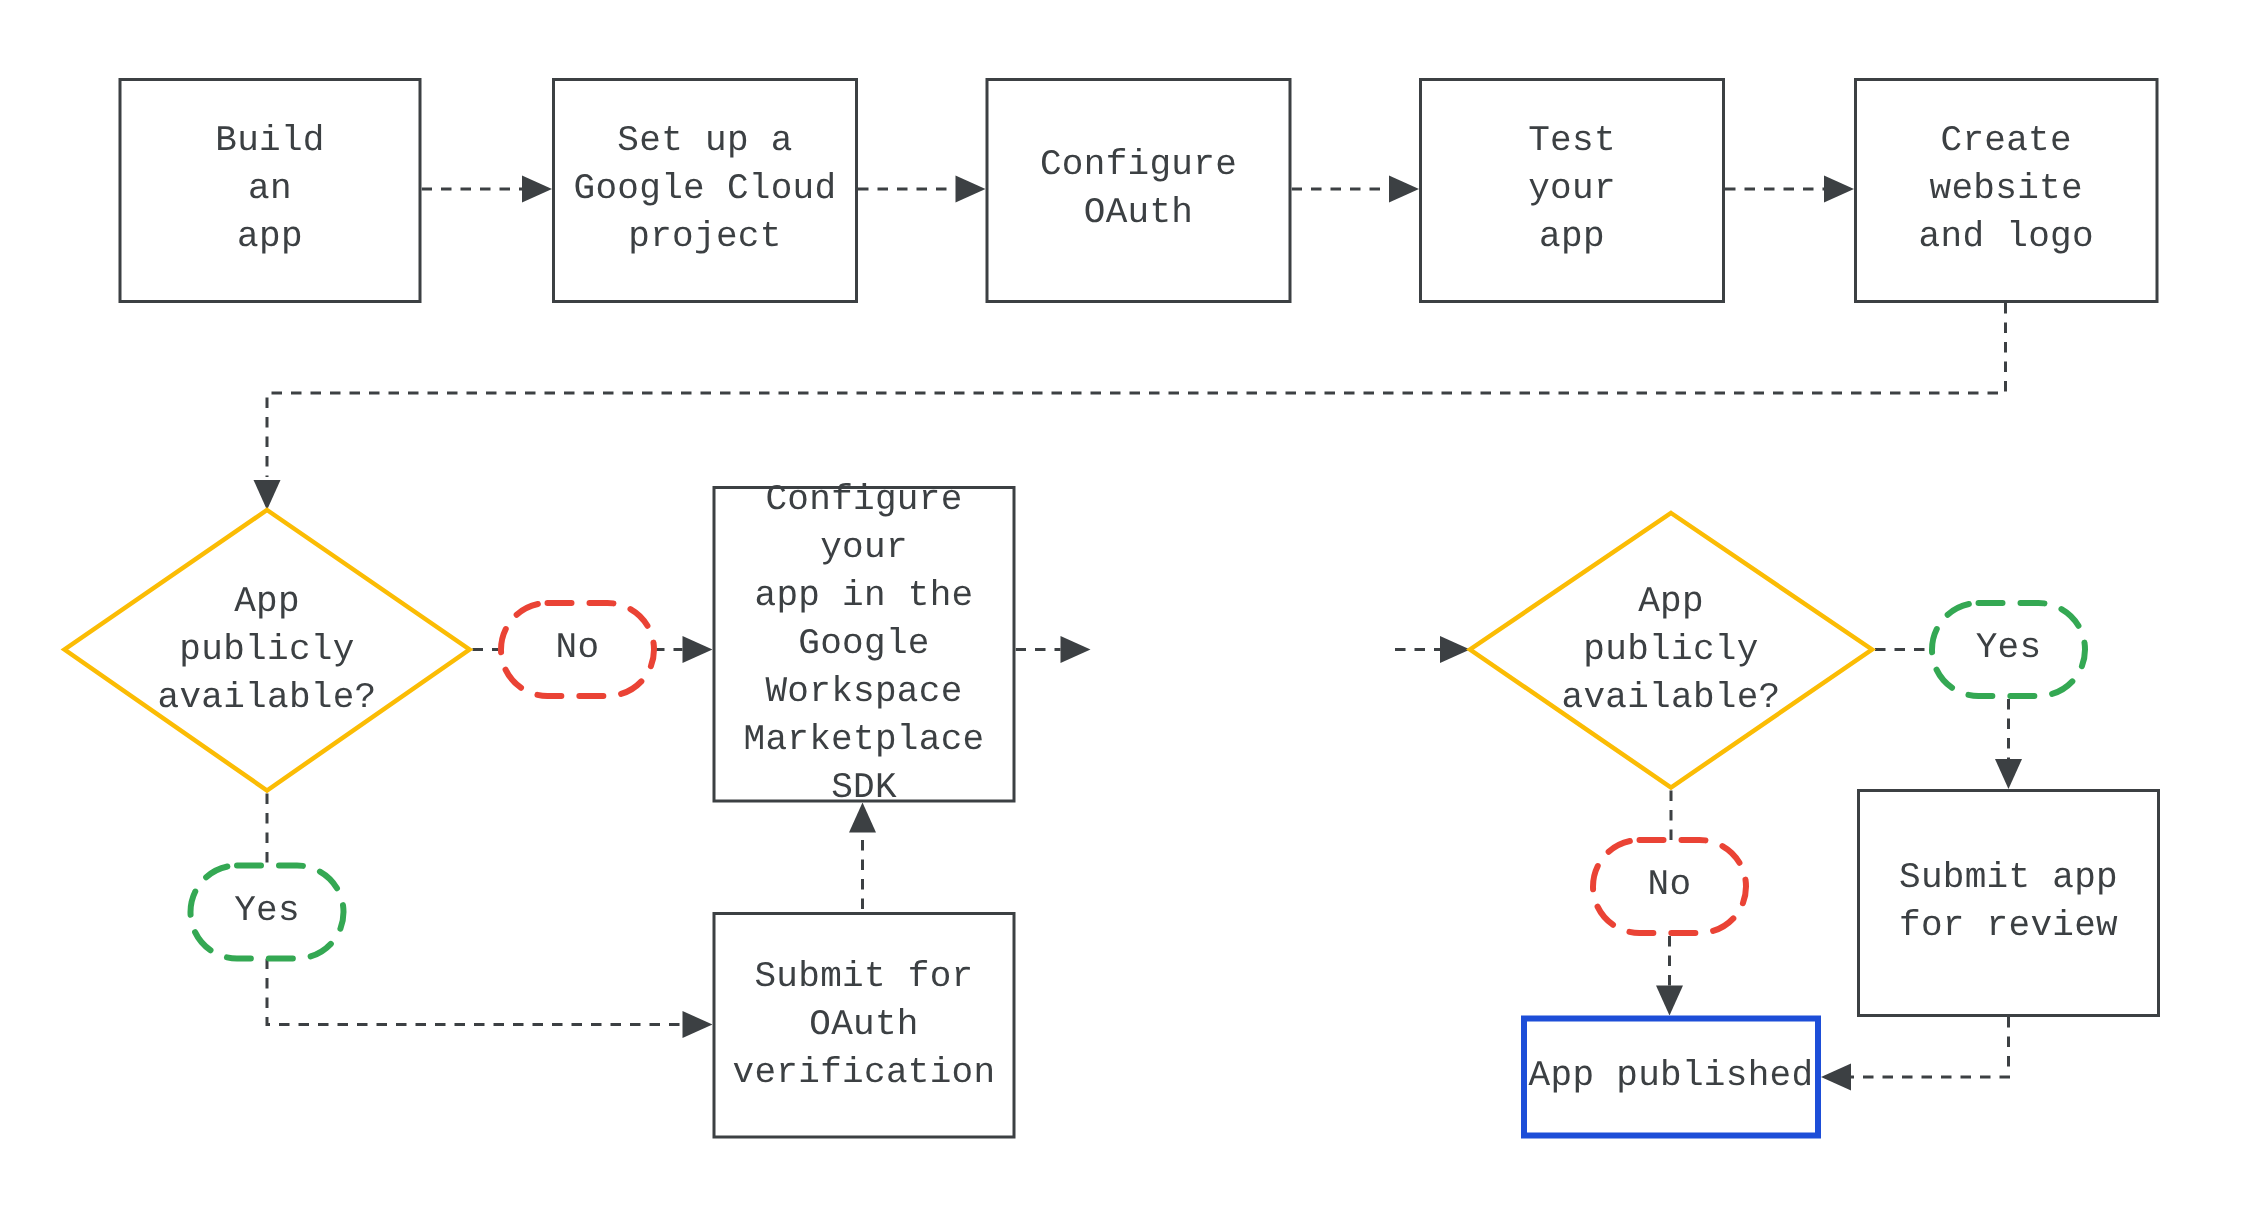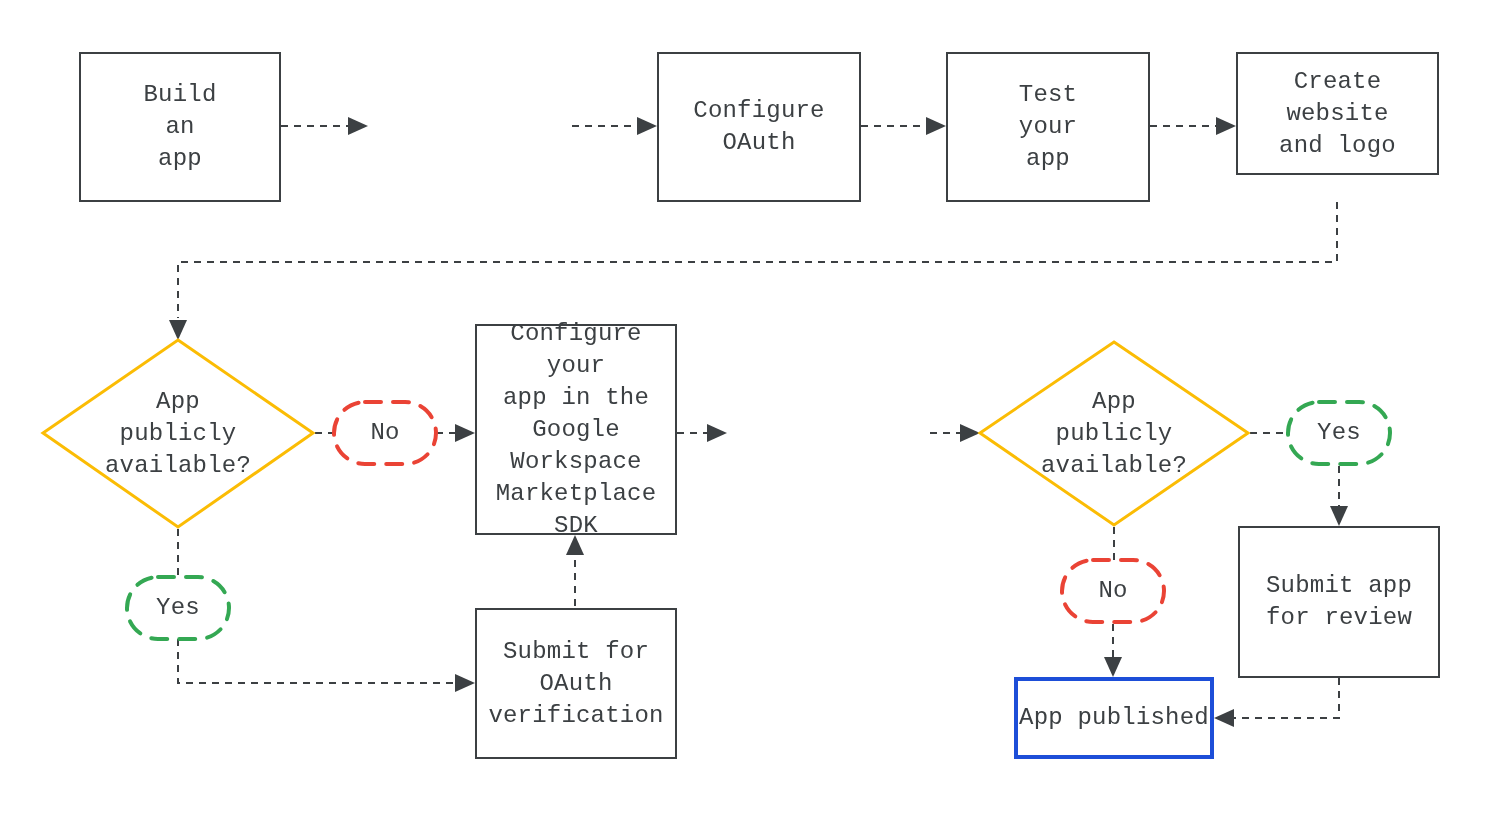--- a/index.html
+++ b/index.html
@@ -115,33 +115,38 @@
     <rect class="oval yes" x="1288" y="402" width="102" height="62" rx="31" ry="31"></rect>
     <rect class="oval no" x="1062" y="560" width="102" height="62" rx="31" ry="31"></rect>
   </svg>
 
   <div class="pnode" style="left:79px; top:52px; width:202px; height:150px;">
     <span class="nlabel">Build
 an
 app</span>
   </div>
 
+  <div class="pnode" style="left:368px; top:52px; width:204px; height:150px;">
+    <span class="nlabel">Set up a
+Google Cloud
+project</span>
+  </div>
 
   <div class="pnode" style="left:657px; top:52px; width:204px; height:150px;">
     <span class="nlabel">Configure
 OAuth</span>
   </div>
 
   <div class="pnode" style="left:946px; top:52px; width:204px; height:150px;">
     <span class="nlabel">Test
 your
 app</span>
   </div>
 
-  <div class="pnode" style="left:1236px; top:52px; width:203px; height:123px;">
+  <div class="pnode" style="left:1236px; top:52px; width:203px; height:150px;">
     <span class="nlabel">Create
 website
 and logo</span>
   </div>
 
   <div class="pnode" style="left:475px; top:324px; width:202px; height:211px;">
     <span class="nlabel">Configure your
 app in the
 Google
 Workspace

